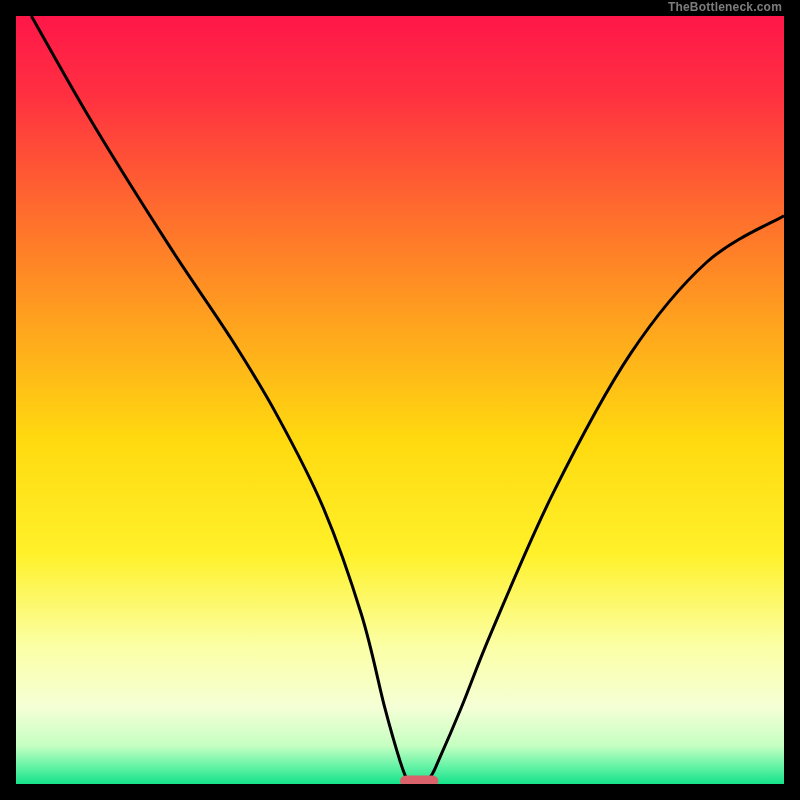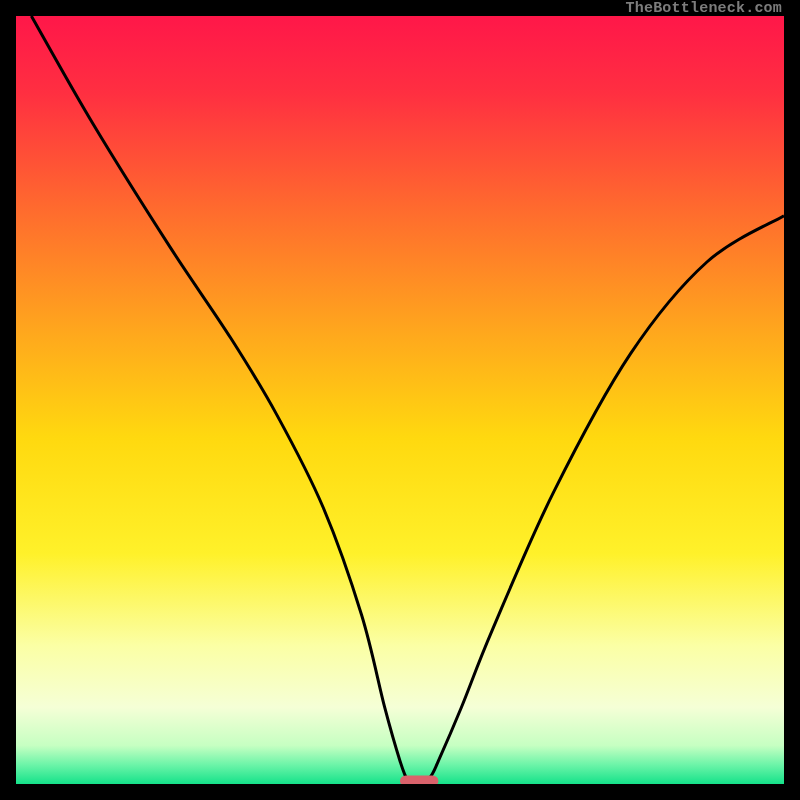--- a/index.html
+++ b/index.html
@@ -22,22 +22,22 @@
     position: absolute;
     left: 0;
     top: 0;
     width: 768px;
     height: 768px;
   }
   .attribution {
     position: absolute;
     top: 0;
     right: 18px;
-    font-family: Liberation Mono, monospace;
-    font-size: 15px;
+    font-family: Liberation Sans, sans-serif;
+    font-size: 12px;
     font-weight: bold;
     color: #7c7c7c;
     letter-spacing: 0.2px;
     user-select: none;
   }
 </style>
 </head>
 <body>
 
 <div class="frame">

